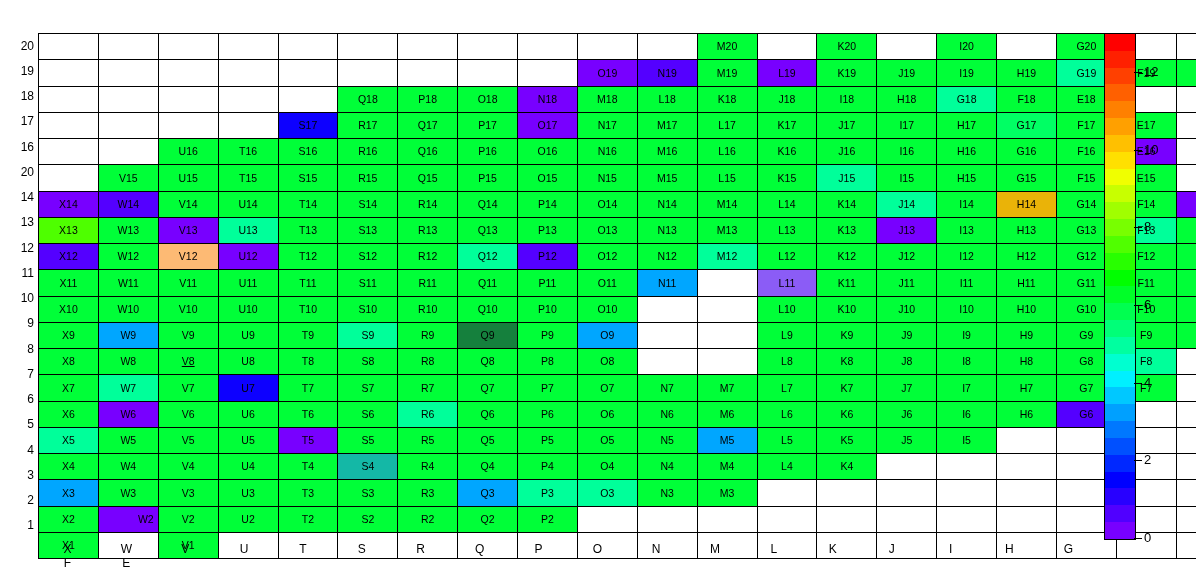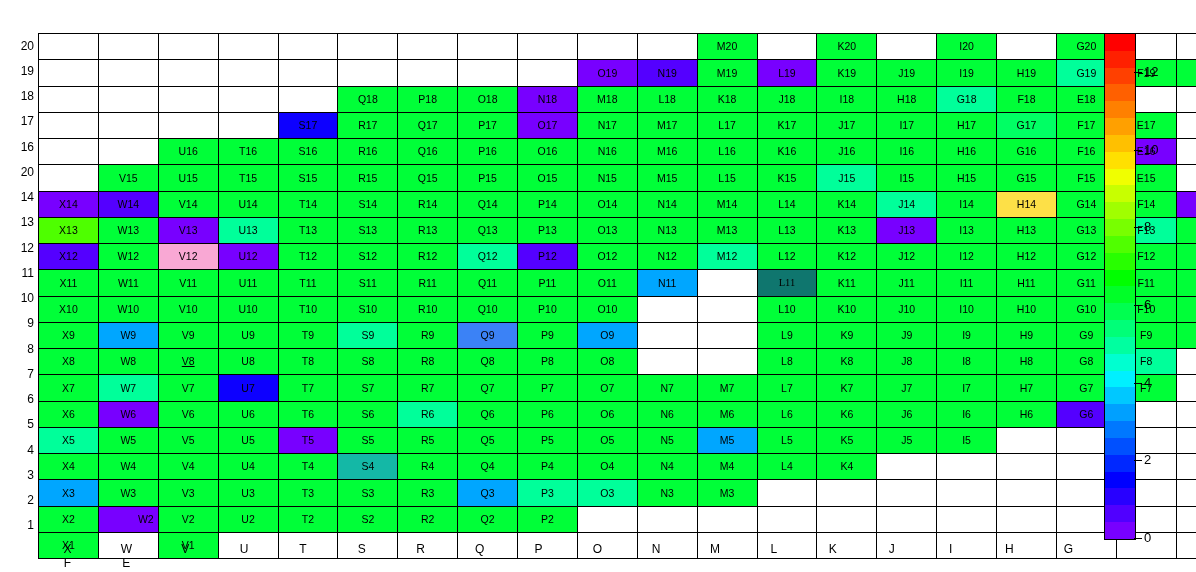--- a/index.html
+++ b/index.html
@@ -194,21 +194,21 @@
             <td style="background: rgb(0, 255, 56);">R14</td>
             <td style="background: rgb(0, 255, 56);">Q14</td>
             <td style="background: rgb(0, 255, 56);">P14</td>
             <td style="background: rgb(0, 255, 56);">O14</td>
             <td style="background: rgb(0, 255, 56);">N14</td>
             <td style="background: rgb(0, 255, 56);">M14</td>
             <td style="background: rgb(0, 255, 56);">L14</td>
             <td style="background: rgb(0, 255, 56);">K14</td>
             <td style="background: rgb(0, 255, 154);">J14</td>
             <td style="background: rgb(0, 255, 56);">I14</td>
-            <td style="background: #fde047; margin-top: 11px;">H14</td>
+            <td style="background: #eab308; margin-top: 11px;">H14</td>
             <td style="background: rgb(0, 255, 56);">G14</td>
             <td style="background: rgb(0, 255, 56);">F14</td>
             <td style="background: rgb(120, 0, 255);">E14</td>
           </tr>
           <tr>
             <td style="background: rgb(78, 255, 0);">X13</td>
             <td style="background: rgb(0, 255, 56);">W13</td>
             <td style="background: rgb(120, 0, 255);">V13</td>
             <td style="background: rgb(0, 255, 154);">U13</td>
             <td style="background: rgb(0, 255, 56);">T13</td>
@@ -224,21 +224,21 @@
             <td style="background: rgb(120, 0, 255);">J13</td>
             <td style="background: rgb(0, 255, 56);">I13</td>
             <td style="background: rgb(0, 255, 56);">H13</td>
             <td style="background: rgb(0, 255, 56);">G13</td>
             <td style="background: rgb(0, 255, 154);">F13</td>
             <td style="background: rgb(0, 255, 56);">E13</td>
           </tr>
           <tr>
             <td style="background: rgb(84, 0, 255);">X12</td>
             <td style="background: rgb(0, 255, 56);">W12</td>
-            <td style="background: #f9a8d4; text-align: center;">V12</td>
+            <td style="background: #fdba74; text-align: center;">V12</td>
             <td style="background: rgb(120, 0, 255);">U12</td>
             <td style="background: rgb(0, 255, 56);">T12</td>
             <td style="background: rgb(0, 255, 56);">S12</td>
             <td style="background: rgb(0, 255, 56);">R12</td>
             <td style="background: rgb(0, 255, 154);">Q12</td>
             <td style="background: rgb(84, 0, 255);">P12</td>
             <td style="background: rgb(0, 255, 56);">O12</td>
             <td style="background: rgb(0, 255, 56);">N12</td>
             <td style="background: rgb(0, 255, 154);">M12</td>
             <td style="background: rgb(0, 255, 56);">L12</td>
@@ -256,21 +256,21 @@
             <td style="background: rgb(0, 255, 56);">V11</td>
             <td style="background: rgb(0, 255, 56);">U11</td>
             <td style="background: rgb(0, 255, 56);">T11</td>
             <td style="background: rgb(0, 255, 56);">S11</td>
             <td style="background: rgb(0, 255, 56);">R11</td>
             <td style="background: rgb(0, 255, 56);">Q11</td>
             <td style="background: rgb(0, 255, 56);">P11</td>
             <td style="background: rgb(0, 255, 56);">O11</td>
             <td style="background: rgb(0, 166, 255);">N11</td>
             <td class="empty"></td>
-            <td style="background: #0f766e; font-family: Liberation Serif, serif;">L11</td>
+            <td style="background: #8b5cf6;">L11</td>
             <td style="background: rgb(0, 255, 56);">K11</td>
             <td style="background: rgb(0, 255, 56);">J11</td>
             <td style="background: rgb(0, 255, 56);">I11</td>
             <td style="background: rgb(0, 255, 56);">H11</td>
             <td style="background: rgb(0, 255, 56);">G11</td>
             <td style="background: rgb(0, 255, 56);">F11</td>
             <td style="background: rgb(0, 255, 56);">E11</td>
           </tr>
           <tr>
             <td style="background: rgb(0, 255, 56);">X10</td>
@@ -295,21 +295,21 @@
             <td style="background: rgb(0, 255, 56);">E10</td>
           </tr>
           <tr>
             <td style="background: rgb(0, 255, 56);">X9</td>
             <td style="background: rgb(0, 166, 255);">W9</td>
             <td style="background: rgb(0, 255, 56);">V9</td>
             <td style="background: rgb(0, 255, 56);">U9</td>
             <td style="background: rgb(0, 255, 56);">T9</td>
             <td style="background: rgb(0, 255, 154); margin-left: 48px;">S9</td>
             <td style="background: rgb(0, 255, 56);">R9</td>
-            <td style="background: #3b82f6;">Q9</td>
+            <td style="background: #15803d;">Q9</td>
             <td style="background: rgb(0, 255, 56);">P9</td>
             <td style="background: rgb(0, 166, 255);">O9</td>
             <td class="empty"></td>
             <td class="empty"></td>
             <td style="background: rgb(0, 255, 56);">L9</td>
             <td style="background: rgb(0, 255, 56);">K9</td>
             <td style="background: rgb(0, 255, 56);">J9</td>
             <td style="background: rgb(0, 255, 56);">I9</td>
             <td style="background: rgb(0, 255, 56);">H9</td>
             <td style="background: rgb(0, 255, 56);">G9</td>

